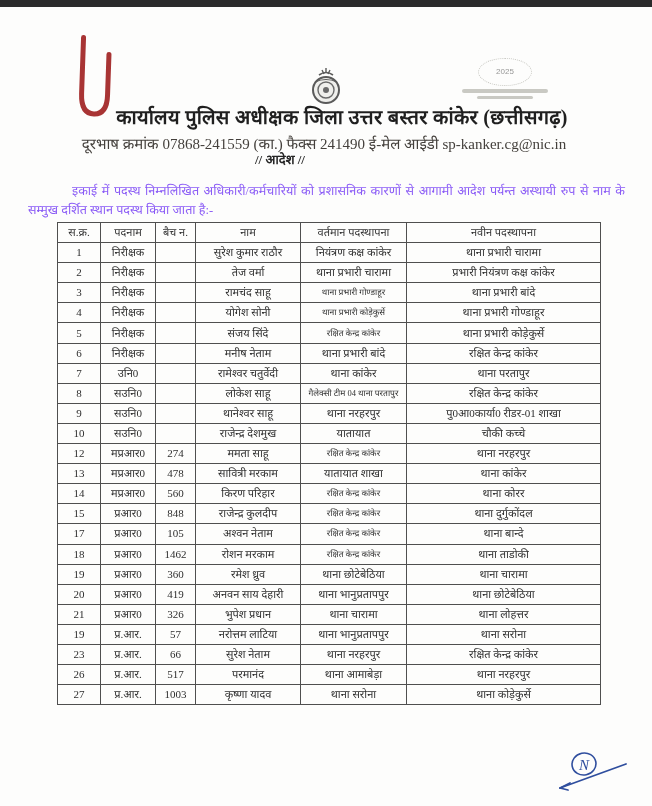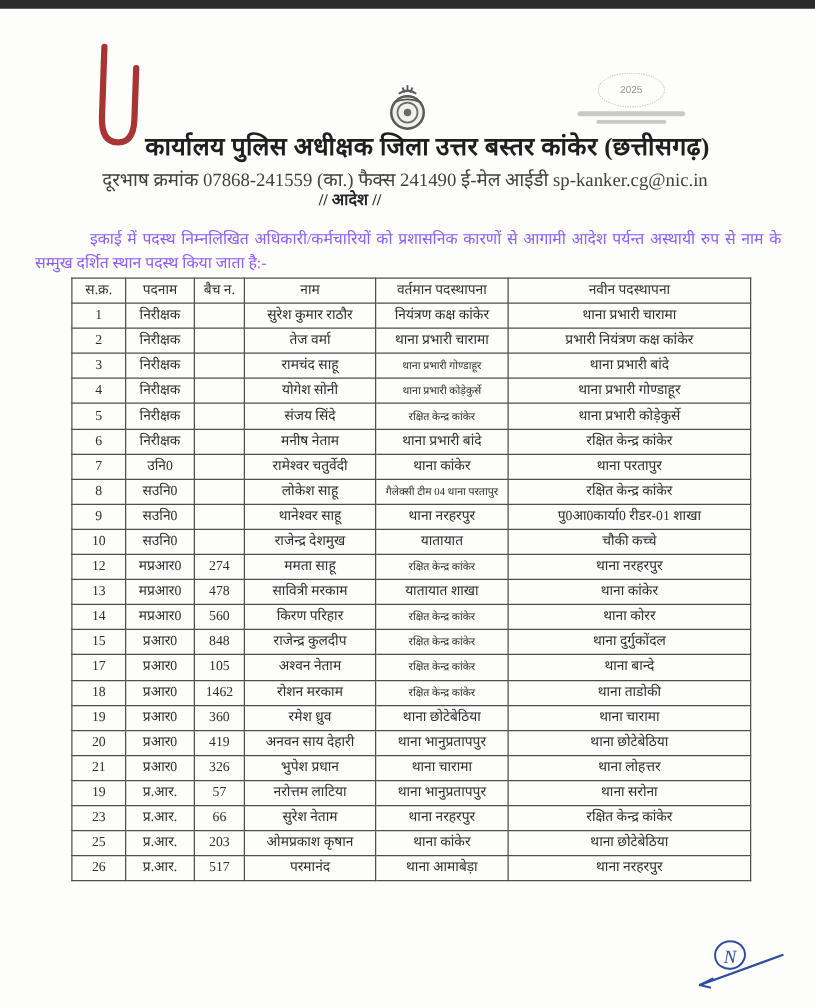--- a/index.html
+++ b/index.html
@@ -288,34 +288,34 @@
       </tr>
       <tr>
         <td>23</td>
         <td>प्र.आर.</td>
         <td>66</td>
         <td>सुरेश नेताम</td>
         <td>थाना नरहरपुर</td>
         <td>रक्षित केन्द्र कांकेर</td>
       </tr>
       <tr>
-        <td>25</td>
-        <td>प्र.आर.</td>
-        <td>203</td>
-        <td>ओमप्रकाश कृषान</td>
-        <td>थाना कांकेर</td>
-        <td>थाना छोटेबेठिया</td>
-      </tr>
-      <tr>
         <td>26</td>
         <td>प्र.आर.</td>
         <td>517</td>
         <td>परमानंद</td>
         <td>थाना आमाबेड़ा</td>
         <td>थाना नरहरपुर</td>
+      </tr>
+      <tr>
+        <td>27</td>
+        <td>प्र.आर.</td>
+        <td>1003</td>
+        <td>कृष्णा यादव</td>
+        <td>थाना सरोना</td>
+        <td>थाना कोड़ेकुर्से</td>
       </tr>
     </tbody>
 </table>
 
 <div class="signature">
   <svg width="92" height="58" viewBox="0 0 92 58">
     <path d="M6,44 L72,20" fill="none" stroke="#2f4e9e" stroke-width="1.8" stroke-linecap="round"></path>
     <path d="M6,44 L16,39 M6,44 L14,46" fill="none" stroke="#2f4e9e" stroke-width="1.8" stroke-linecap="round"></path>
     <ellipse cx="30" cy="20" rx="12" ry="11" fill="none" stroke="#2f4e9e" stroke-width="1.6" transform="rotate(-12 30 20)"></ellipse>
     <text x="25" y="26" font-size="15" font-style="italic" font-family="Liberation Serif, DejaVu Serif, serif" fill="#2f4e9e">N</text>

